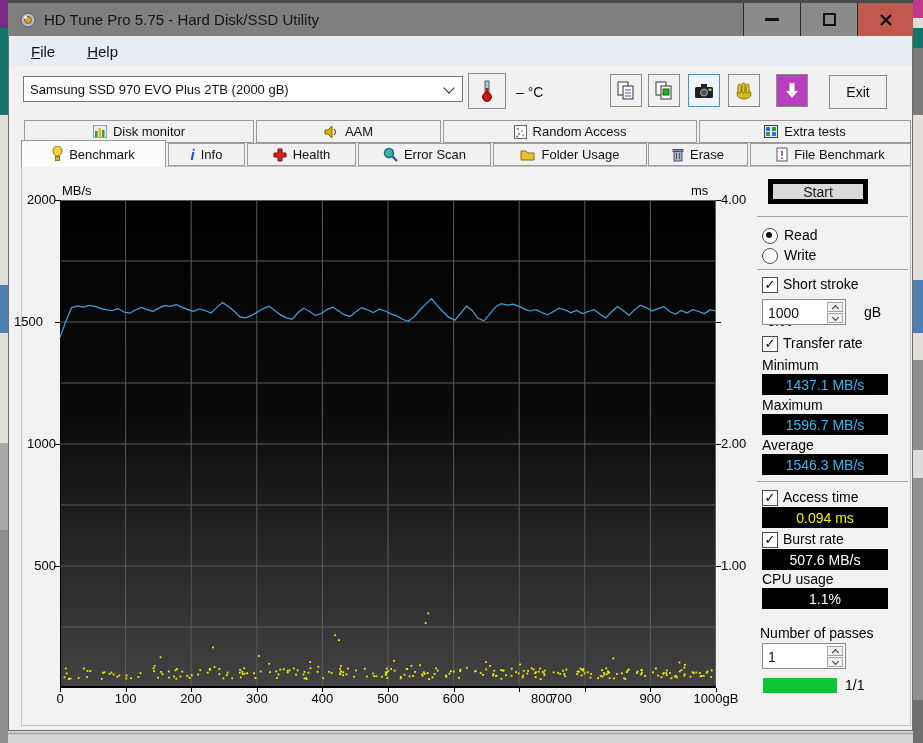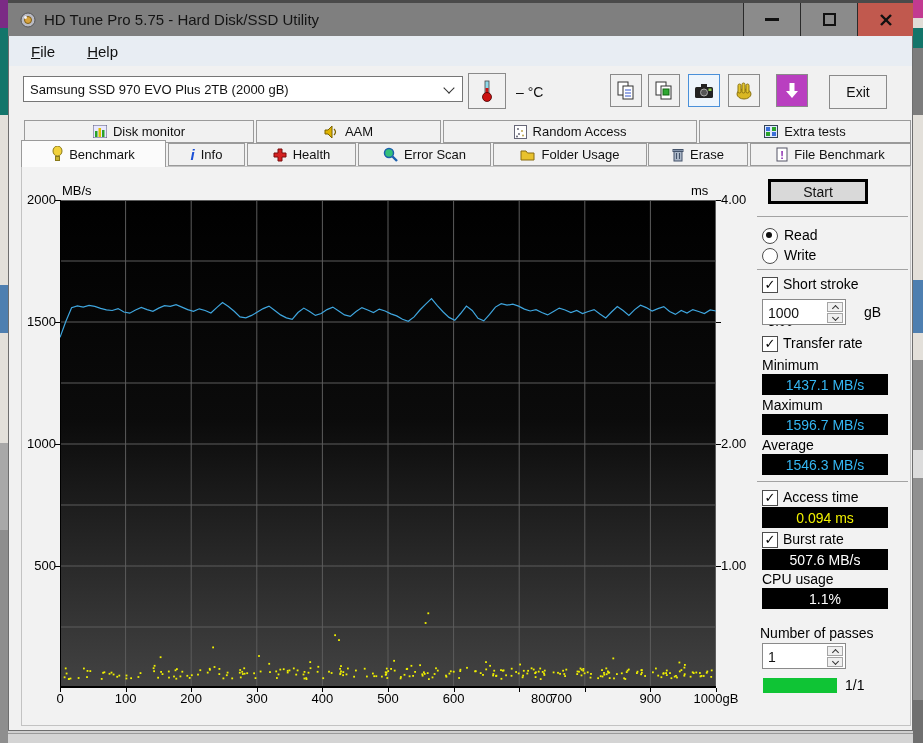--- a/index.html
+++ b/index.html
@@ -19,21 +19,21 @@
   .chev{width:7px;height:7px;border-left:1px solid #333;border-bottom:1px solid #333;transform:rotate(-45deg);position:absolute;right:9px;top:7px;}
   .tbtn{position:absolute;top:74px;width:30px;height:31px;background:#f1f1f1;border:1px solid #8a8a8a;display:flex;align-items:center;justify-content:center;}
   .tbtn.selected{border:1px solid #4a90d9;background:#eef5fc;}
   .tbtn.purple{background:#b93fc0;}
   .exit-btn{position:absolute;left:829px;top:75px;width:56px;height:32px;background:#f1f1f1;border:1px solid #8a8a8a;font-size:14px;display:flex;align-items:center;justify-content:center;}
   
   .tab{position:absolute;height:23px;background:#f1f1f1;border:1px solid #9a9a9a;display:flex;align-items:center;justify-content:center;gap:6px;font-size:13px;box-sizing:border-box;z-index:2;}
   .tab.active{background:#fbfbfb;border-bottom:none;z-index:4;}
   .panel{position:absolute;left:21px;top:166px;width:890px;height:560px;background:#f2f2f2;border:1px solid #c3c3c3;box-sizing:border-box;z-index:1;}
   
-  .btn{background:#d9d9d9;border:3px solid #000000;font-size:14px;display:flex;align-items:center;justify-content:center;z-index:3;}
+  .btn{background:#d9d9d9;border:5px solid #000000;font-size:14px;display:flex;align-items:center;justify-content:center;z-index:3;}
   .hline{position:absolute;left:757px;width:151px;height:1px;background:#a3a3a3;z-index:3;}
   .lbl{position:absolute;font-size:14px;color:#000;z-index:3;white-space:nowrap;}
   .radio{position:absolute;width:14px;height:14px;border:1px solid #4d4d4d;border-radius:50%;background:#fff;z-index:3;}
   .radio.sel::after{content:"";position:absolute;left:3px;top:3px;width:6px;height:6px;background:#111;border-radius:50%;}
   .cb{position:absolute;width:14px;height:14px;background:#fff;border:1px solid #4d4d4d;font-size:13px;line-height:13px;text-align:center;color:#000;z-index:3;}
   .vbox{position:absolute;width:126px;height:21px;background:#000;font-weight:normal;font-size:14px;display:flex;align-items:center;justify-content:center;z-index:3;}
   .spin{position:absolute;width:84px;height:26px;background:#fff;border:1px solid #8a8a8a;z-index:3;box-sizing:border-box;}
   .spin .val{position:absolute;left:5px;top:5px;font-size:14px;}
   .spinbtn{position:absolute;right:2px;width:16px;height:10px;background:#f0f0f0;border:1px solid #a5a5a5;box-sizing:border-box;}
   .spinbtn.up{top:2px;} .spinbtn.down{top:13px;}
@@ -543,21 +543,21 @@
         <rect x="459.2" y="463.6" width="1.8" height="1.8" fill="#f0f000"></rect>
         <rect x="249.3" y="461.2" width="1.8" height="1.8" fill="#f0f000"></rect>
         <polyline points="0.0,137.4 5.8,121.5 11.6,107.8 17.4,105.9 23.2,107.1 29.0,105.4 34.8,106.4 40.6,108.3 46.4,109.8 52.2,110.5 58.1,108.6 63.9,112.0 69.7,113.2 75.5,110.0 81.3,107.4 87.1,109.6 92.9,111.3 98.7,108.1 104.5,105.7 110.3,106.4 116.1,104.7 121.9,107.1 127.7,109.6 133.5,111.3 139.3,108.8 145.1,110.5 150.9,113.0 156.7,107.6 162.5,102.5 168.4,106.6 174.2,111.3 180.0,116.9 185.8,117.9 191.6,115.4 197.4,112.0 203.2,108.6 209.0,106.1 214.8,110.5 220.6,114.9 226.4,117.9 232.2,119.3 238.0,112.5 243.8,108.1 249.6,111.5 255.4,115.4 261.2,113.5 267.0,109.6 272.8,107.1 278.7,111.0 284.5,114.9 290.3,116.4 296.1,111.5 301.9,107.6 307.7,110.0 313.5,112.5 319.3,109.1 325.1,111.0 330.9,113.9 336.7,115.9 342.5,119.3 348.3,121.3 354.1,116.9 359.9,110.0 365.7,104.2 371.5,98.6 377.3,105.7 383.2,112.0 389.0,117.4 394.8,120.3 400.6,113.5 406.4,106.1 412.2,110.5 418.0,118.3 423.8,120.8 429.6,114.4 435.4,107.1 441.2,103.7 447.0,105.2 452.8,104.2 458.6,106.1 464.4,109.1 470.2,111.0 476.0,109.6 481.8,112.5 487.6,114.9 493.5,111.5 499.3,108.1 505.1,110.0 510.9,112.5 516.7,110.5 522.5,113.5 528.3,111.5 534.1,109.6 539.9,113.9 545.7,117.9 551.5,112.0 557.3,106.6 563.1,110.5 568.9,115.4 574.7,109.6 580.5,105.2 586.3,107.6 592.1,111.0 597.9,108.6 603.8,106.6 609.6,111.5 615.4,114.4 621.2,110.5 627.0,113.0 632.8,109.6 638.6,111.5 644.4,113.5 650.2,110.0 656.0,111.0" fill="none" stroke="#3fa6df" stroke-width="1.2"></polyline>
       </g>
   </svg>
   <div id="chart-labels">
     <span class="ticklbl" style="left:62px;top:183px">MB/s</span>
     <span class="ticklbl" style="left:691px;top:183px">ms</span>
   <span class="ticklbl" style="left: 14px; top: 192px; width: 42px; text-align: right;">2000</span>
       <span class="ticklbl" style="left: 55px; top: 200px; width: 5px; height: 1px; background: rgb(0, 0, 0);"></span>
-      <span class="ticklbl" style="left: 14px; top: 314px; width: 42px; text-align: right;">1500</span>
+      <span class="ticklbl" style="left: 14px; top: 314px; width: 42px; ">1500</span>
       <span class="ticklbl" style="left: 55px; top: 322px; width: 5px; height: 1px; background: rgb(0, 0, 0);"></span>
       <span class="ticklbl" style="left: 14px; top: 436px; width: 42px; text-align: right;">1000</span>
       <span class="ticklbl" style="left: 55px; top: 444px; width: 5px; height: 1px; background: rgb(0, 0, 0);"></span>
       <span class="ticklbl" style="left: 14px; top: 558px; width: 42px; text-align: right;">500</span>
       <span class="ticklbl" style="left: 55px; top: 566px; width: 5px; height: 1px; background: rgb(0, 0, 0);"></span>
       <span class="ticklbl" style="left: 721px; top: 192px;">4.00</span>
       <span class="ticklbl" style="left: 716px; top: 200px; width: 5px; height: 1px; background: rgb(0, 0, 0);"></span>
       <span class="ticklbl" style="left: 721px; top: 314px; margin-left: 47px;">3.00</span>
       <span class="ticklbl" style="left: 716px; top: 322px; width: 5px; height: 1px; background: rgb(0, 0, 0);"></span>
       <span class="ticklbl" style="left: 721px; top: 436px;">2.00</span>

